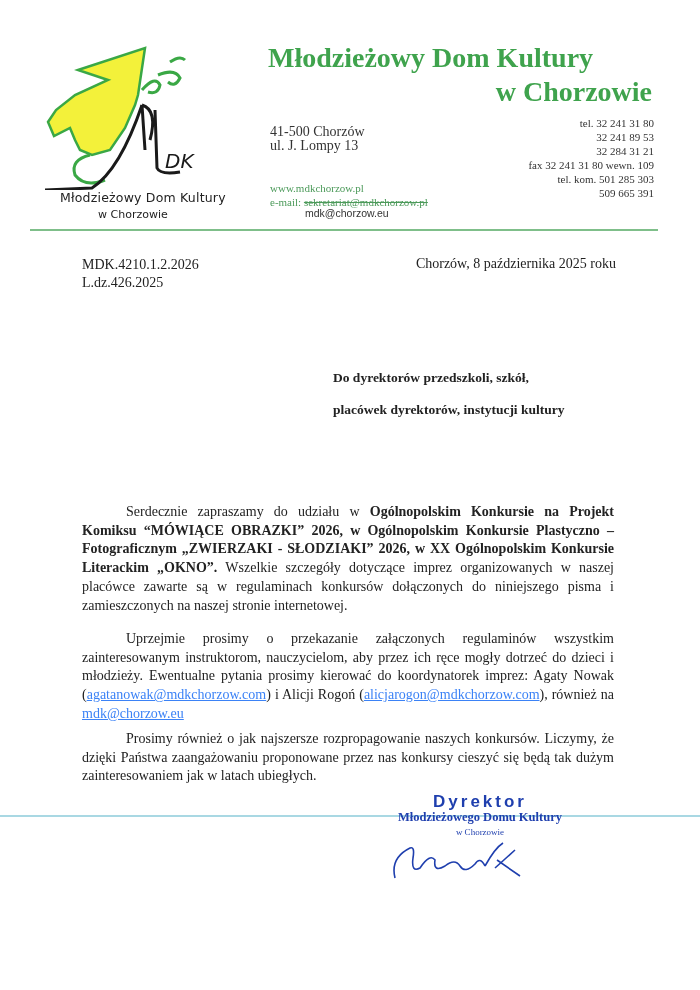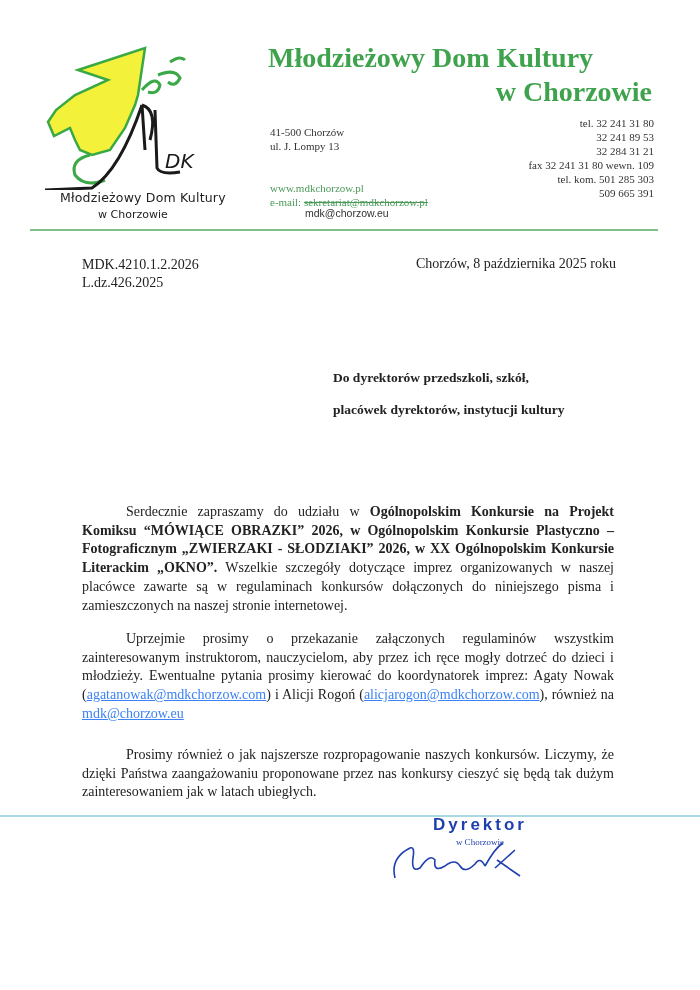--- a/index.html
+++ b/index.html
@@ -9,46 +9,46 @@
   
   #logo { left: 30px; top: 40px; width: 200px; height: 190px; }
   #logo svg { position: absolute; left: 0; top: 0; }
   .logo-cap1 { position: absolute; left: 30px; top: 150px; width: 190px; text-align: left; font-family: "DejaVu Sans", sans-serif; font-size: 12.5px; letter-spacing: 0.2px; color: #222; }
   .logo-cap2 { position: absolute; left: 68px; top: 168px; width: 120px; font-family: "DejaVu Sans", sans-serif; font-size: 11px; color: #222; }
 
   
   .title1 { left: 268px; top: 42px; font-size: 28px; font-weight: bold; color: #3fa34d; white-space: nowrap; }
   .title2 { right: 48px; top: 76px; font-size: 28px; font-weight: bold; color: #3fa34d; white-space: nowrap; }
 
-  .addr { left: 270px; top: 125px; font-size: 11px; line-height: 14px; color: #333; }
+  .addr { left: 270px; top: 125px; font-size: 14px; line-height: 14px; color: #333; }
   .web { left: 270px; top: 181px; font-size: 11px; line-height: 14px; color: #4c9a5a; }
   .web .strike { text-decoration: line-through; }
   .email2 { left: 305px; top: 207px; font-size: 11px; color: #333; font-family: "Liberation Sans", sans-serif; font-size: 10.5px; }
 
   .phones { right: 46px; top: 116px; text-align: right; font-size: 11px; line-height: 14px; color: #333; }
 
   .rule-green { left: 30px; top: 229px; width: 628px; height: 2px; background: #7fbf8a; }
 
   .ref { left: 82px; top: 256px; font-size: 14px; line-height: 18px; color: #222; }
   .date { right: 84px; top: 256px; font-size: 14px; color: #222; white-space: nowrap; }
 
   .addressee { left: 333px; font-size: 13.5px; font-weight: bold; color: #222; white-space: nowrap; }
   .addr-l1 { top: 370px; }
   .addr-l2 { top: 402px; }
 
   .body-text { left: 82px; width: 532px; font-size: 14px; line-height: 18.7px; text-align: justify; color: #222; }
   .body-text p { margin: 0; text-indent: 44px; }
   .p1 { top: 503px; }
   .p2 { top: 630px; }
-  .p3 { top: 730px; margin-top: 16px; }
+  .p3 { top: 730px; }
   .link { color: #3b82f6; text-decoration: underline; }
 
   .rule-blue { left: 0; top: 815px; width: 700px; height: 2px; background: #a9d8e3; }
 
-  .sig { left: 360px; top: 815px; width: 240px; color: #1f3fae; text-align: center; }
+  .sig { left: 360px; top: 792px; width: 240px; color: #1f3fae; text-align: center; }
   .sig-title { font-family: "Liberation Sans", sans-serif; font-weight: bold; font-size: 17px; letter-spacing: 3px; margin-top: 0px; }
   .sig-org { font-weight: bold; font-size: 12.5px; margin-top: -2px; }
   .sig-city { font-size: 9px; margin-top: 2px; }
   .sig-name { font-weight: bold; font-style: italic; font-size: 12.5px; margin-top: 10px; }
   .sig-scribble { position: absolute; left: 385px; top: 838px; }
 </style>
 </head>
 <body>
 
 <div id="logo" class="abs">
@@ -116,17 +116,18 @@
 </div>
 
 <div class="abs body-text p3">
   <p>Prosimy również o jak najszersze rozpropagowanie naszych konkursów.  Liczymy, że dzięki Państwa zaangażowaniu proponowane przez nas konkursy cieszyć się będą tak dużym zainteresowaniem jak w latach ubiegłych.</p>
 </div>
 
 <div class="abs rule-blue"></div>
 
 <div class="abs sig">
   <div class="sig-title">Dyrektor</div>
+  <div class="sig-org">Młodzieżowego Domu Kultury</div>
   <div class="sig-city">w Chorzowie</div>
 </div>
 <svg class="sig-scribble" width="160" height="45" viewBox="0 0 160 45">
   <path d="M10 40 Q5 20 25 10 Q30 8 28 20 Q26 35 35 30 Q45 15 50 22 Q48 35 60 28 Q70 20 75 28 Q80 36 90 26 Q95 18 100 28 M100 28 Q110 10 118 5 M110 30 L130 12 M112 22 L135 38" fill="none" stroke="#1f3fae" stroke-width="1.6"></path>
 </svg>
 
 </body></html>

